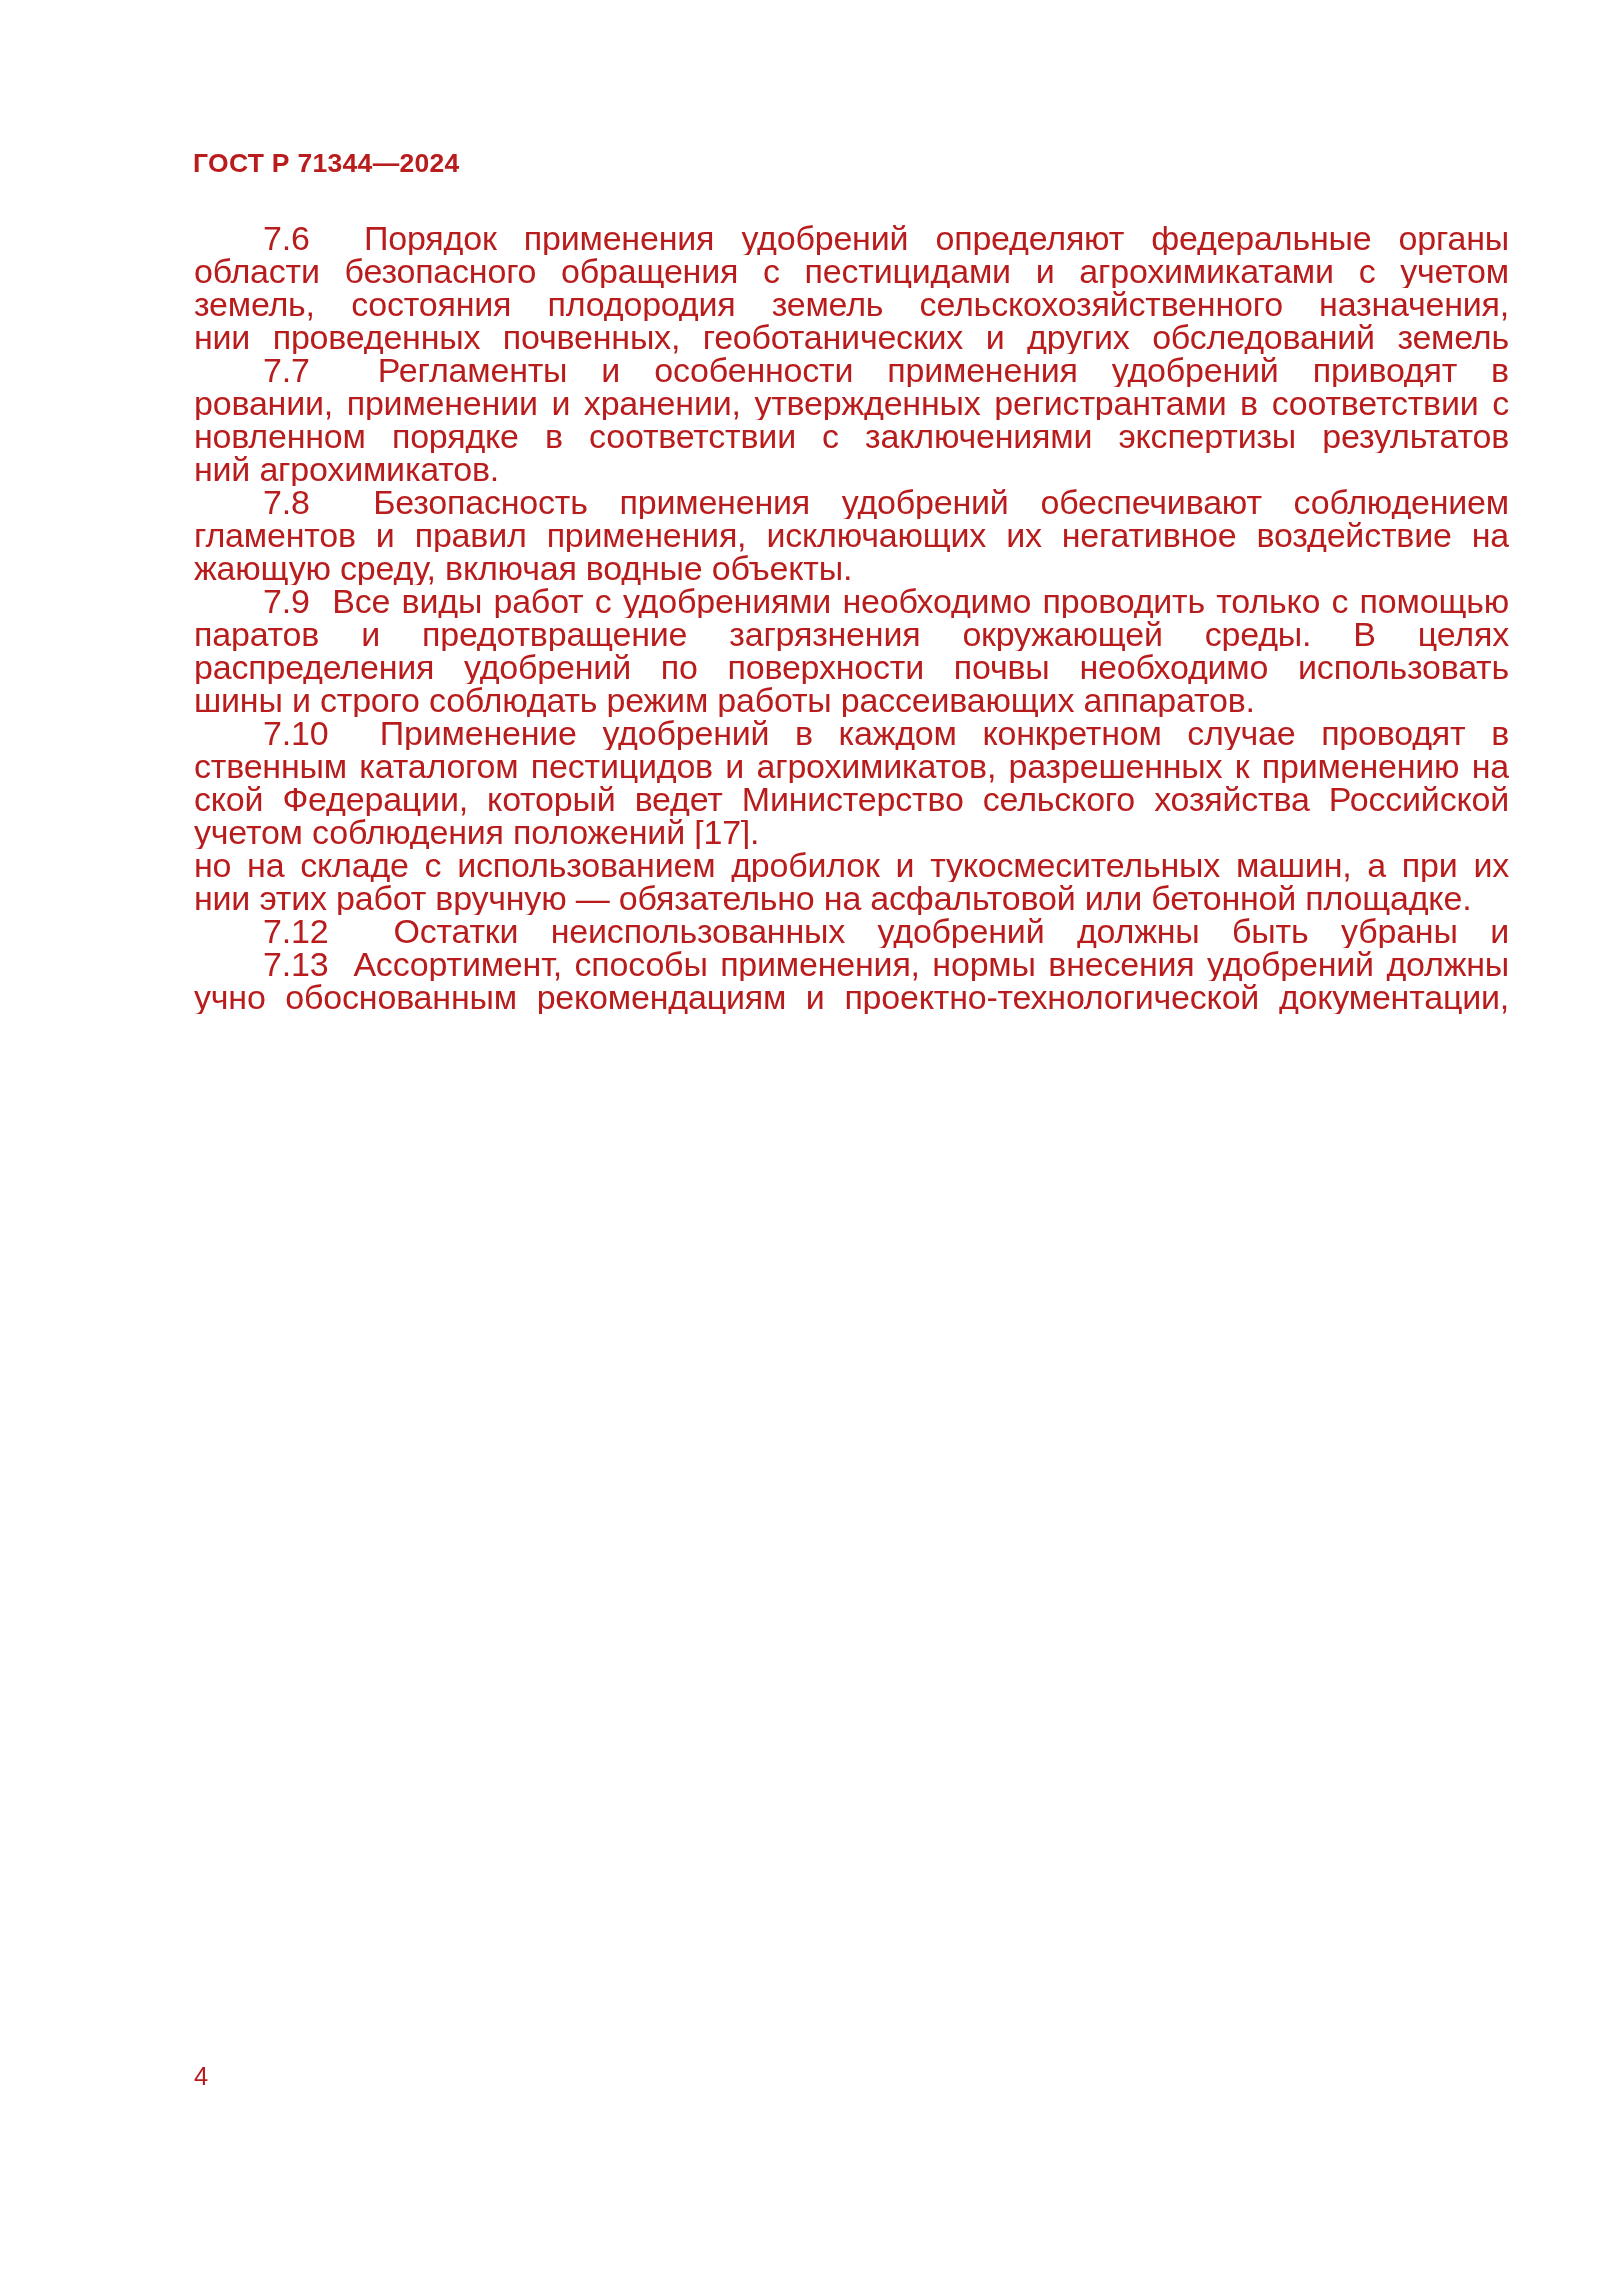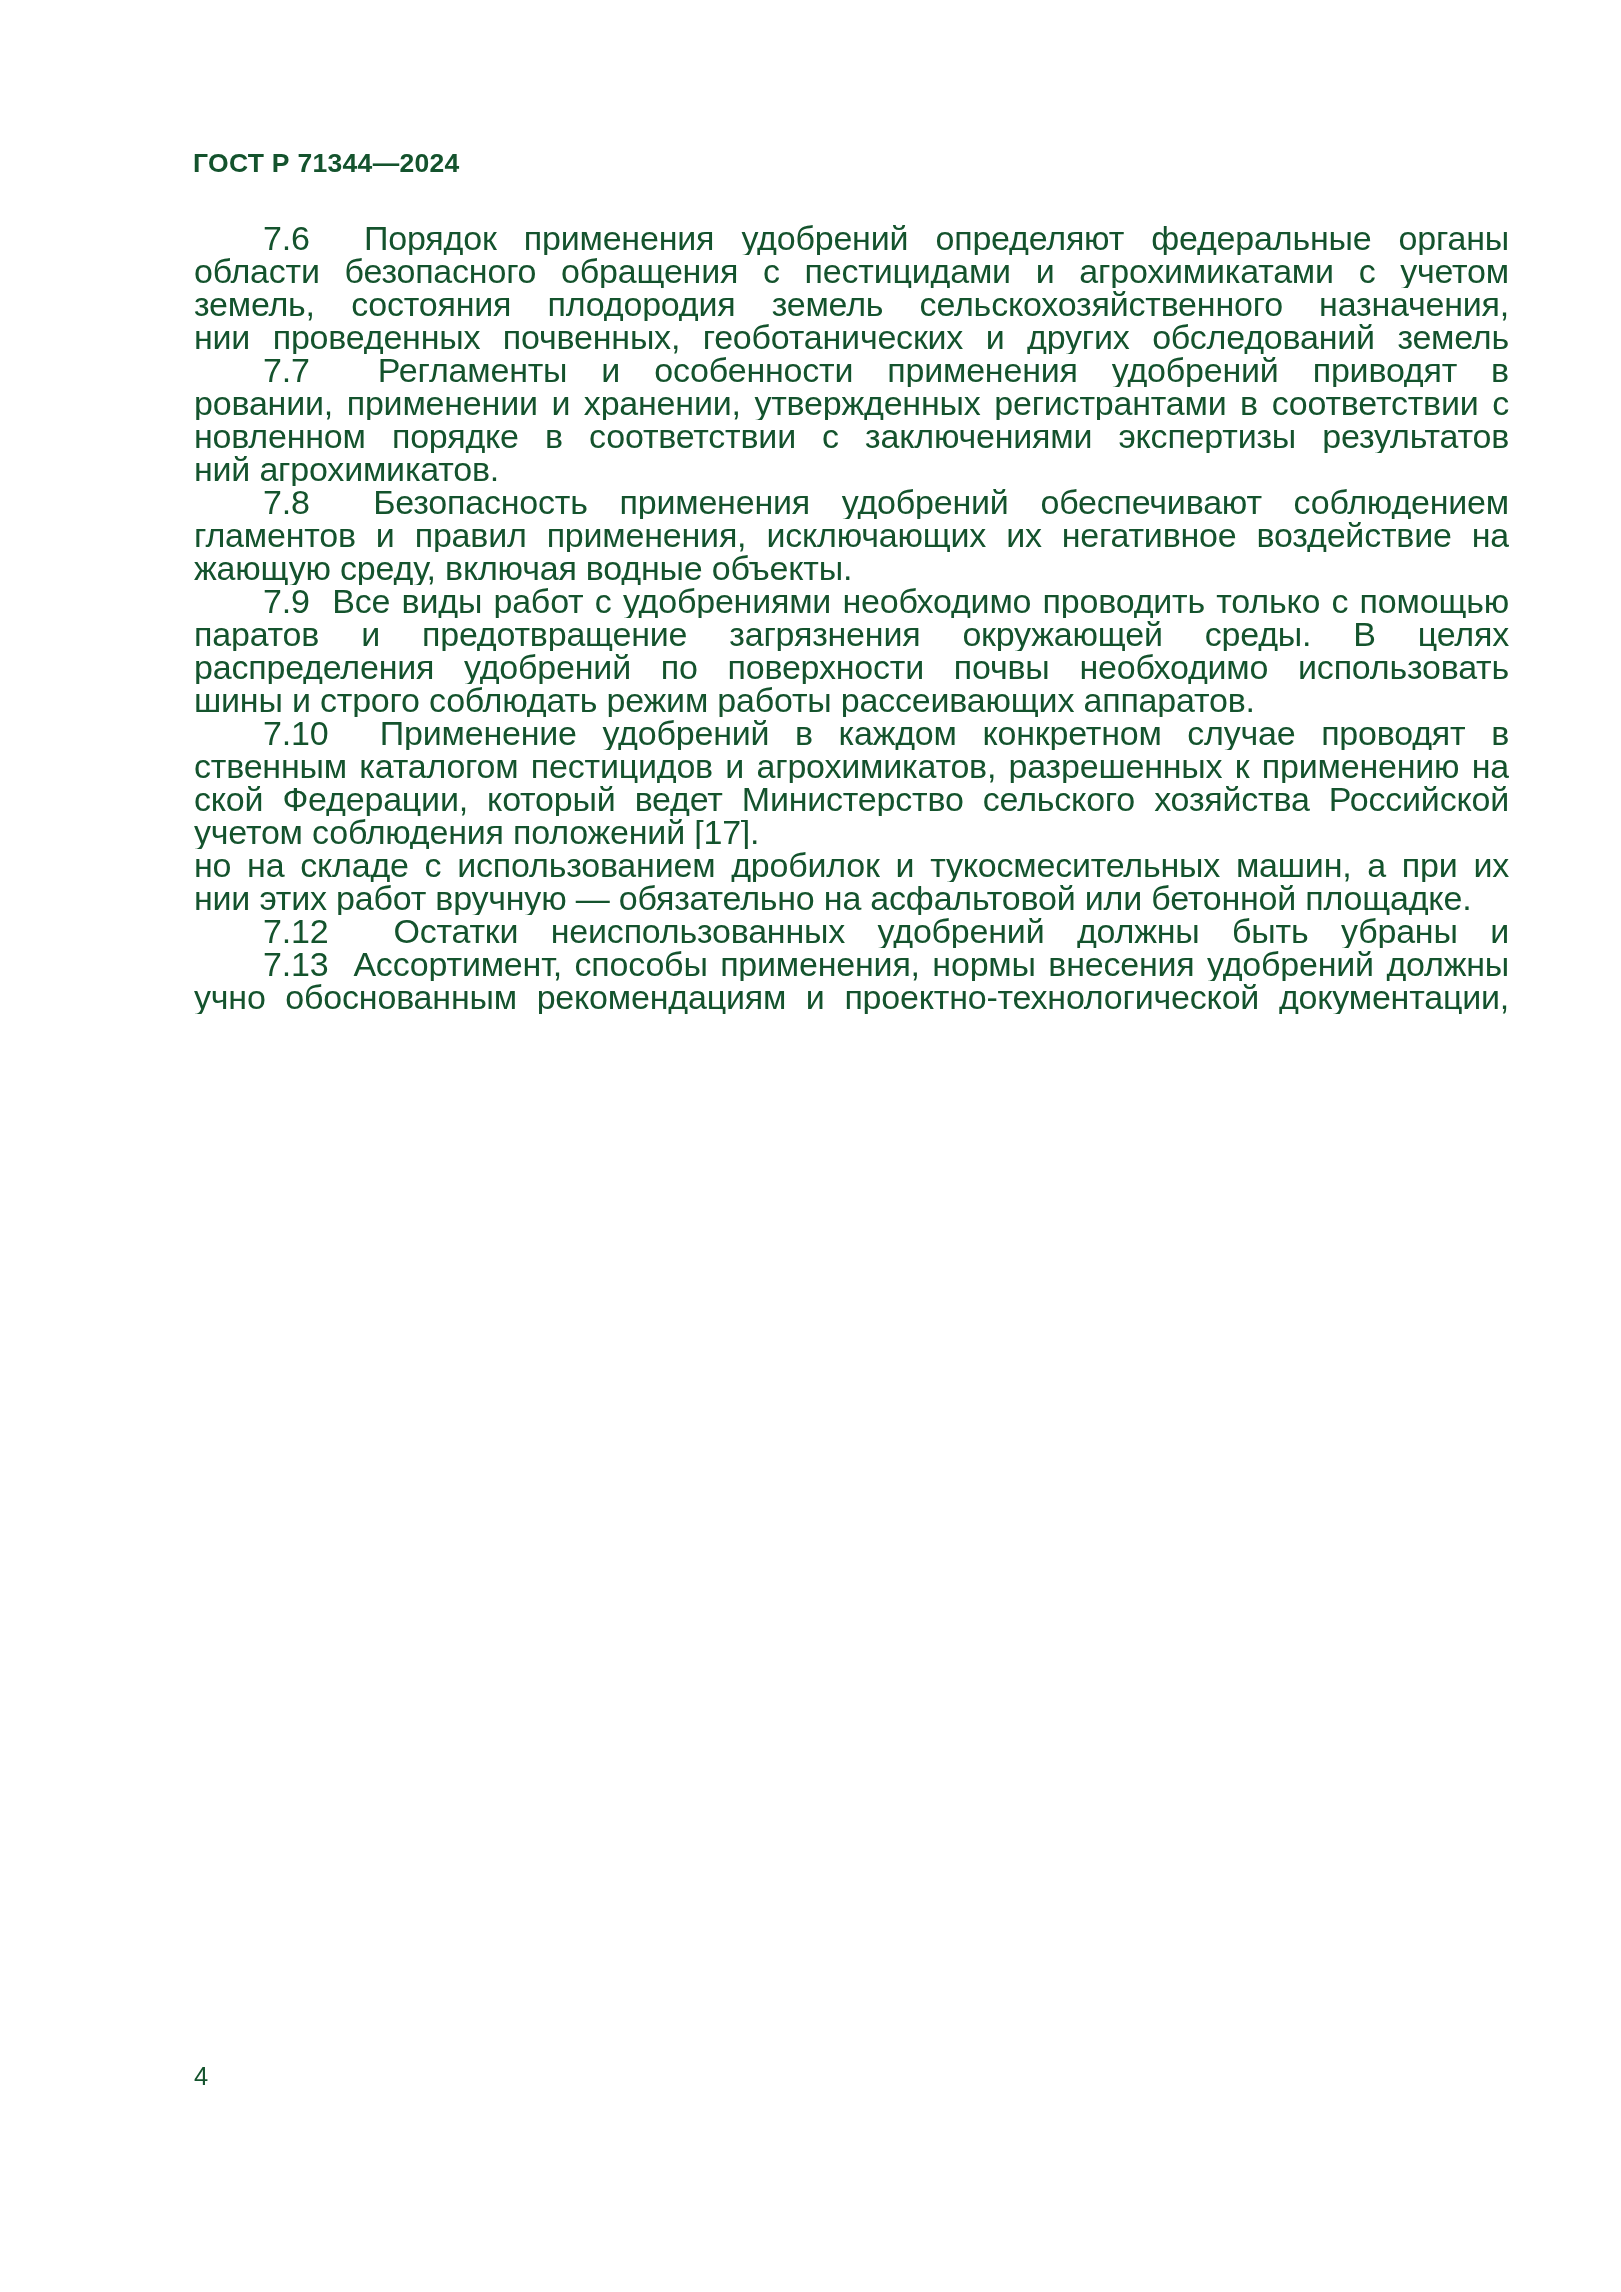--- a/index.html
+++ b/index.html
@@ -6,21 +6,21 @@
     margin: 0;
     padding: 0;
     background: #ffffff;
   }
   .page {
     position: relative;
     width: 1621px;
     height: 2293px;
     background: #ffffff;
     font-family: "Liberation Sans", sans-serif;
-    color: #14532d;
+    color: #b91c1c;
     overflow: hidden;
   }
   .doc-header {
     position: absolute;
     left: 193px;
     top: 148px;
     font-size: 26.5px;
     font-weight: bold;
     letter-spacing: 0.3px;
     white-space: nowrap;

